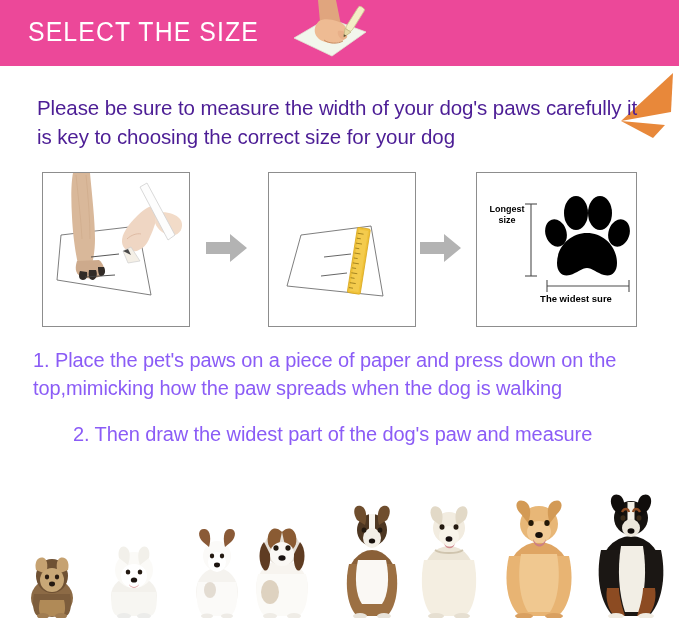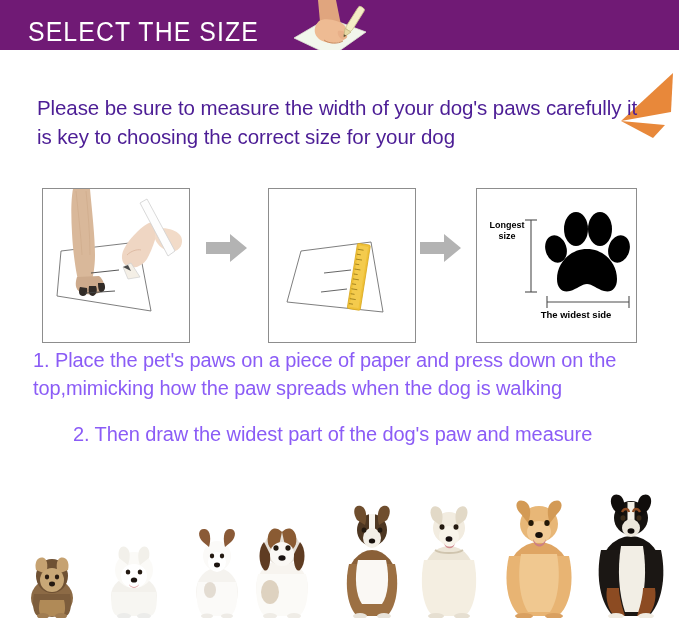--- a/index.html
+++ b/index.html
@@ -13,22 +13,22 @@
     font-family: "Liberation Sans", sans-serif;
     overflow: hidden;
     position: relative;
   }
 
   
   .header-band {
     position: absolute;
     left: 0; top: 0;
     width: 679px;
-    height: 50px;
-    background: #701a75;
+    height: 66px;
+    background: #ec4899;
     overflow: hidden;
   }
   .header-title {
     position: absolute;
     left: 28px;
     top: 17px;
     font-family: "Liberation Sans", sans-serif;
     font-size: 27px;
     font-weight: normal;
     letter-spacing: 1.2px;
@@ -69,21 +69,21 @@
   
   .diagram-row {
     position: absolute;
     left: 42px;
     top: 172px;
     width: 595px;
     height: 155px;
   }
   .diagram-box {
     position: absolute;
-    top: 16px;
+    top: 0;
     height: 155px;
     border: 1px solid #8d8d8d;
     background: #f97316;
     box-sizing: border-box;
     overflow: hidden;
   }
   #box1 { left: 0px;   width: 148px; }
   #box2 { left: 226px; width: 148px; }
   #box3 { left: 434px; width: 161px; }
 
@@ -274,21 +274,21 @@
       <ellipse cx="123" cy="40" rx="12" ry="17" fill="#000000"></ellipse>
       <ellipse cx="79" cy="60" rx="10.5" ry="14" fill="#000000" transform="rotate(-18 79 60)"></ellipse>
       <ellipse cx="142" cy="60" rx="10.5" ry="14" fill="#000000" transform="rotate(18 142 60)"></ellipse>
     </svg>
 
     <div class="longest-side-label">
       <span>Longest</span><br>
       <span>size</span>
     </div>
 
-    <div class="widest-side-label">The widest side</div>
+    <div class="widest-side-label">The widest sure</div>
   </div>
 </div>
 
 <div class="steps">
   <div class="step-text step-1">1.  Place the pet's paws on a piece of paper and press down on the top,mimicking how the paw spreads when the dog is walking</div>
   <div class="step-text step-2">2. Then draw the widest part of the dog's paw and measure</div>
 </div>
 
 <div class="dog-strip">
 

